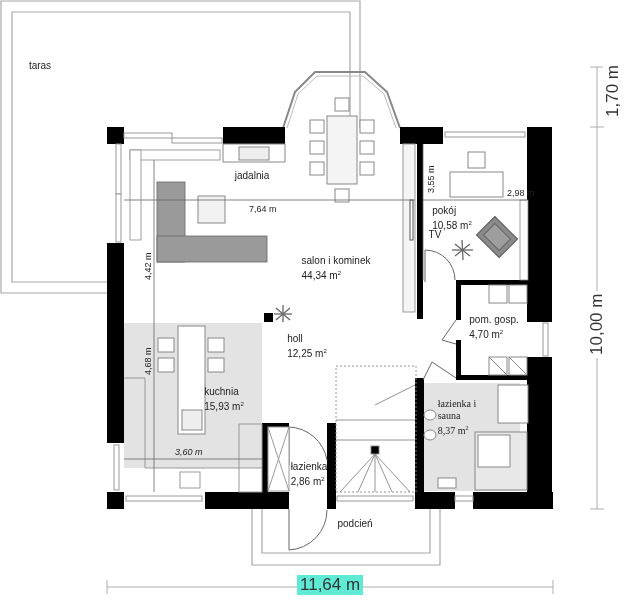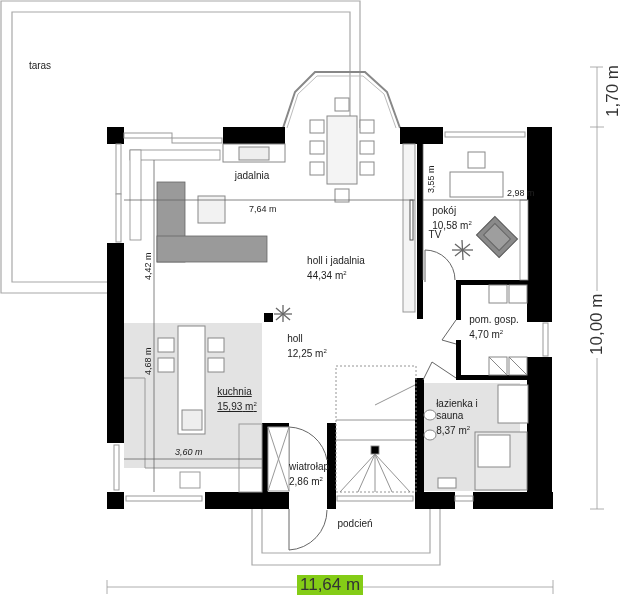--- a/index.html
+++ b/index.html
@@ -197,31 +197,31 @@
     <line x1="597" y1="127" x2="597" y2="509" stroke="#999"></line>
     <line x1="590" y1="509" x2="604" y2="509" stroke="#999"></line>
     <line x1="107" y1="587" x2="553" y2="587" stroke="#999"></line>
     <line x1="107" y1="580" x2="107" y2="594" stroke="#999"></line>
     <line x1="553" y1="580" x2="553" y2="594" stroke="#999"></line>
   </g>
 </svg>
 
 <div class="lbl" style="left:40px;top:60px;"><span>taras</span></div>
 <div class="lbl" style="left:252px;top:170px;"><span>jadalnia</span></div>
-<div class="lbl" style="left:336px;top:255px;"><span>holl i jadalnia</span><br><span>44,34</span> <span>m</span><sup>2</sup></div>
+<div class="lbl" style="left:336px;top:255px;"><span>salon i kominek</span><br><span>44,34</span> <span>m</span><sup>2</sup></div>
 <div class="lbl" style="left:452px;top:205px;"><span>pokój</span><br><span>10,58</span> <span>m</span><sup>2</sup></div>
 <div class="lbl" style="left:494px;top:314px;"><span>pom. gosp.</span><br><span>4,70</span> <span>m</span><sup>2</sup></div>
 <div class="lbl" style="left:307px;top:333px;"><span>holl</span><br><span>12,25</span> <span>m</span><sup>2</sup></div>
-<div class="lbl" style="left:237px;top:386px;text-decoration:underline;"><span>kuchnia</span><br><span>15,93</span> <span>m</span><sup>2</sup></div>
-<div class="lbl" style="left:457px;top:398px;"><span>łazienka i</span><br><span>sauna</span><br><span>8,37</span> <span>m</span><sup>2</sup></div>
-<div class="lbl" style="left:309px;top:461px;"><span>wiatrołap</span><br><span>2,86</span> <span>m</span><sup>2</sup></div>
+<div class="lbl" style="left:224px;top:386px;"><span>kuchnia</span><br><span>15,93</span> <span>m</span><sup>2</sup></div>
+<div class="lbl" style="left:457px;top:398px;font-family:Liberation Serif, serif;"><span>łazienka i</span><br><span>sauna</span><br><span>8,37</span> <span>m</span><sup>2</sup></div>
+<div class="lbl" style="left:309px;top:461px;"><span>łazienka</span><br><span>2,86</span> <span>m</span><sup>2</sup></div>
 <div class="lbl" style="left:355px;top:518px;"><span>podcień</span></div>
 <div class="lbl" style="left:387px;top:229px;margin-left:48px;"><span>TV</span></div>
 
 <div class="dim" style="left:249px;top:188px;margin-top:16px;">7,64 m</div>
 <div class="dim" style="left:507px;top:188px;">2,98 m</div>
 <div class="dim dim-v" style="left:426px;top:193px;">3,55 m</div>
 <div class="dim dim-v" style="left:143px;top:280px;">4,42 m</div>
 <div class="dim dim-v" style="left:143px;top:375px;">4,68 m</div>
 <div class="dim" style="left:175px;top:447px;font-style:italic;">3,60 m</div>
 <div class="dim dim-v big" style="left:603px;top:120px;background:#fff;padding:0 3px;">1,70 m</div>
 <div class="dim dim-v big" style="left:587px;top:358px;background:#fff;padding:0 3px;">10,00 m</div>
-<div class="dim big" style="left:297px;top:575px;background:#84cc16;padding:0 3px;">11,64 m</div>
+<div class="dim big" style="left:297px;top:575px;background:#5eead4;padding:0 3px;">11,64 m</div>
 
 </body></html>

